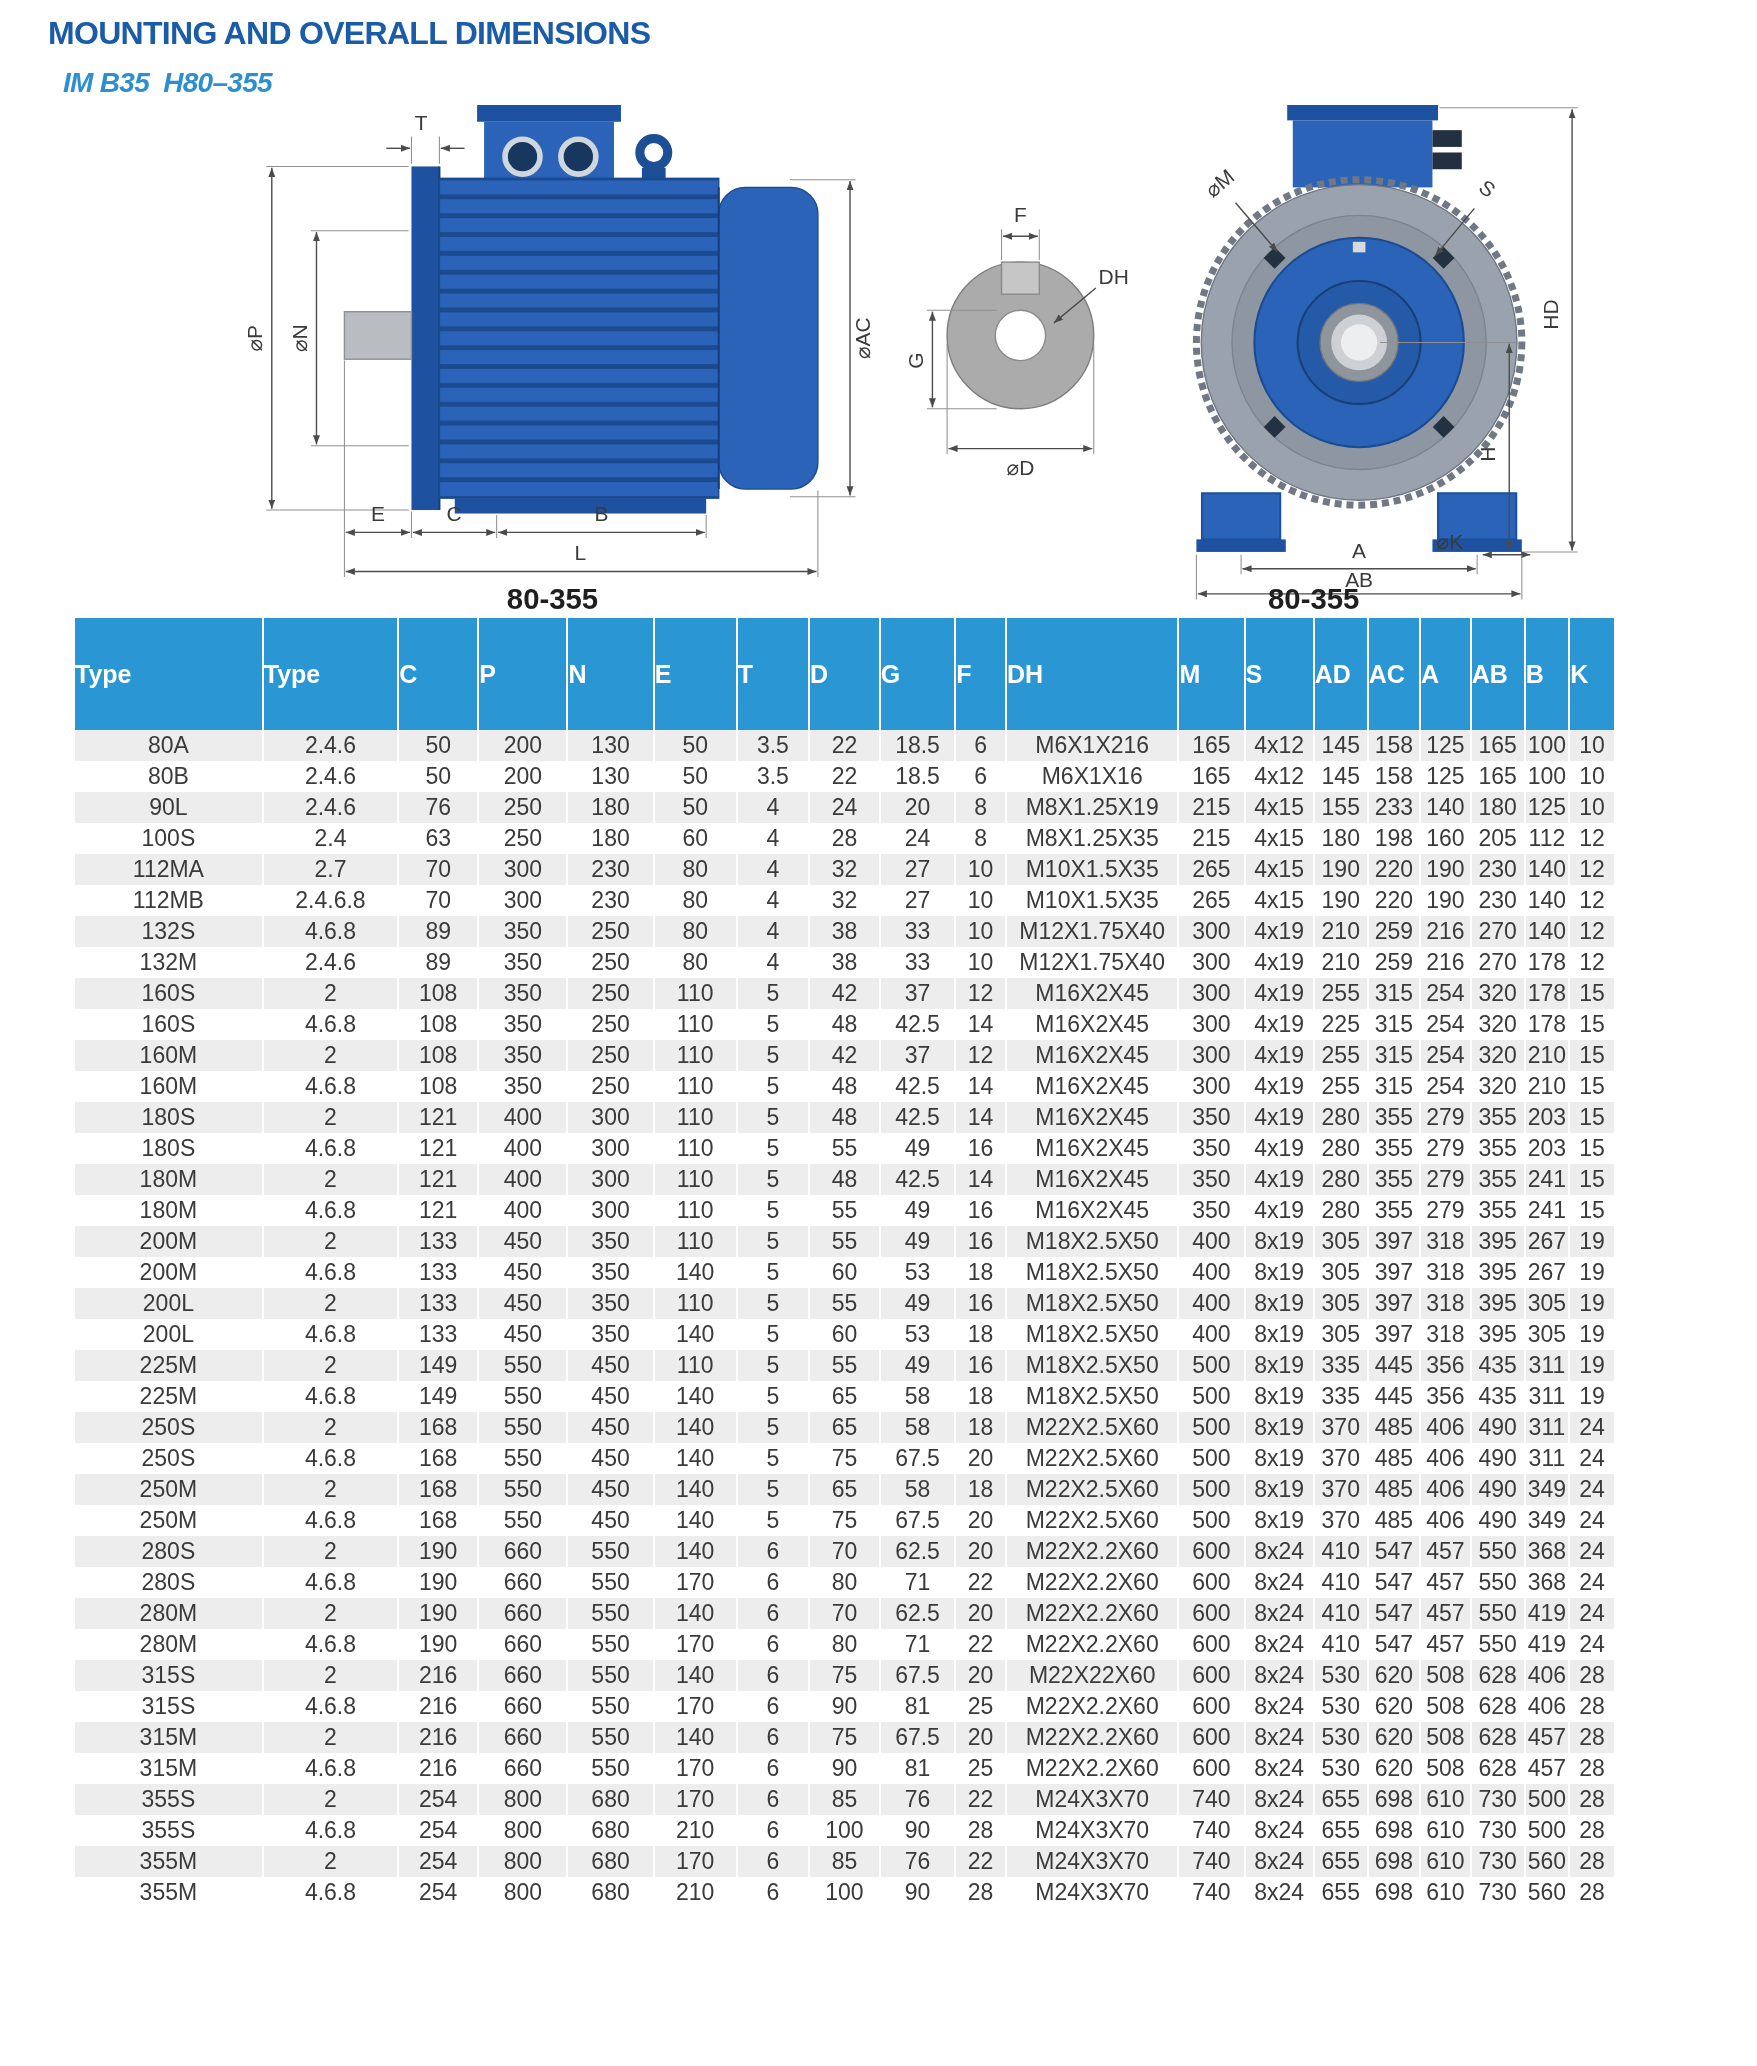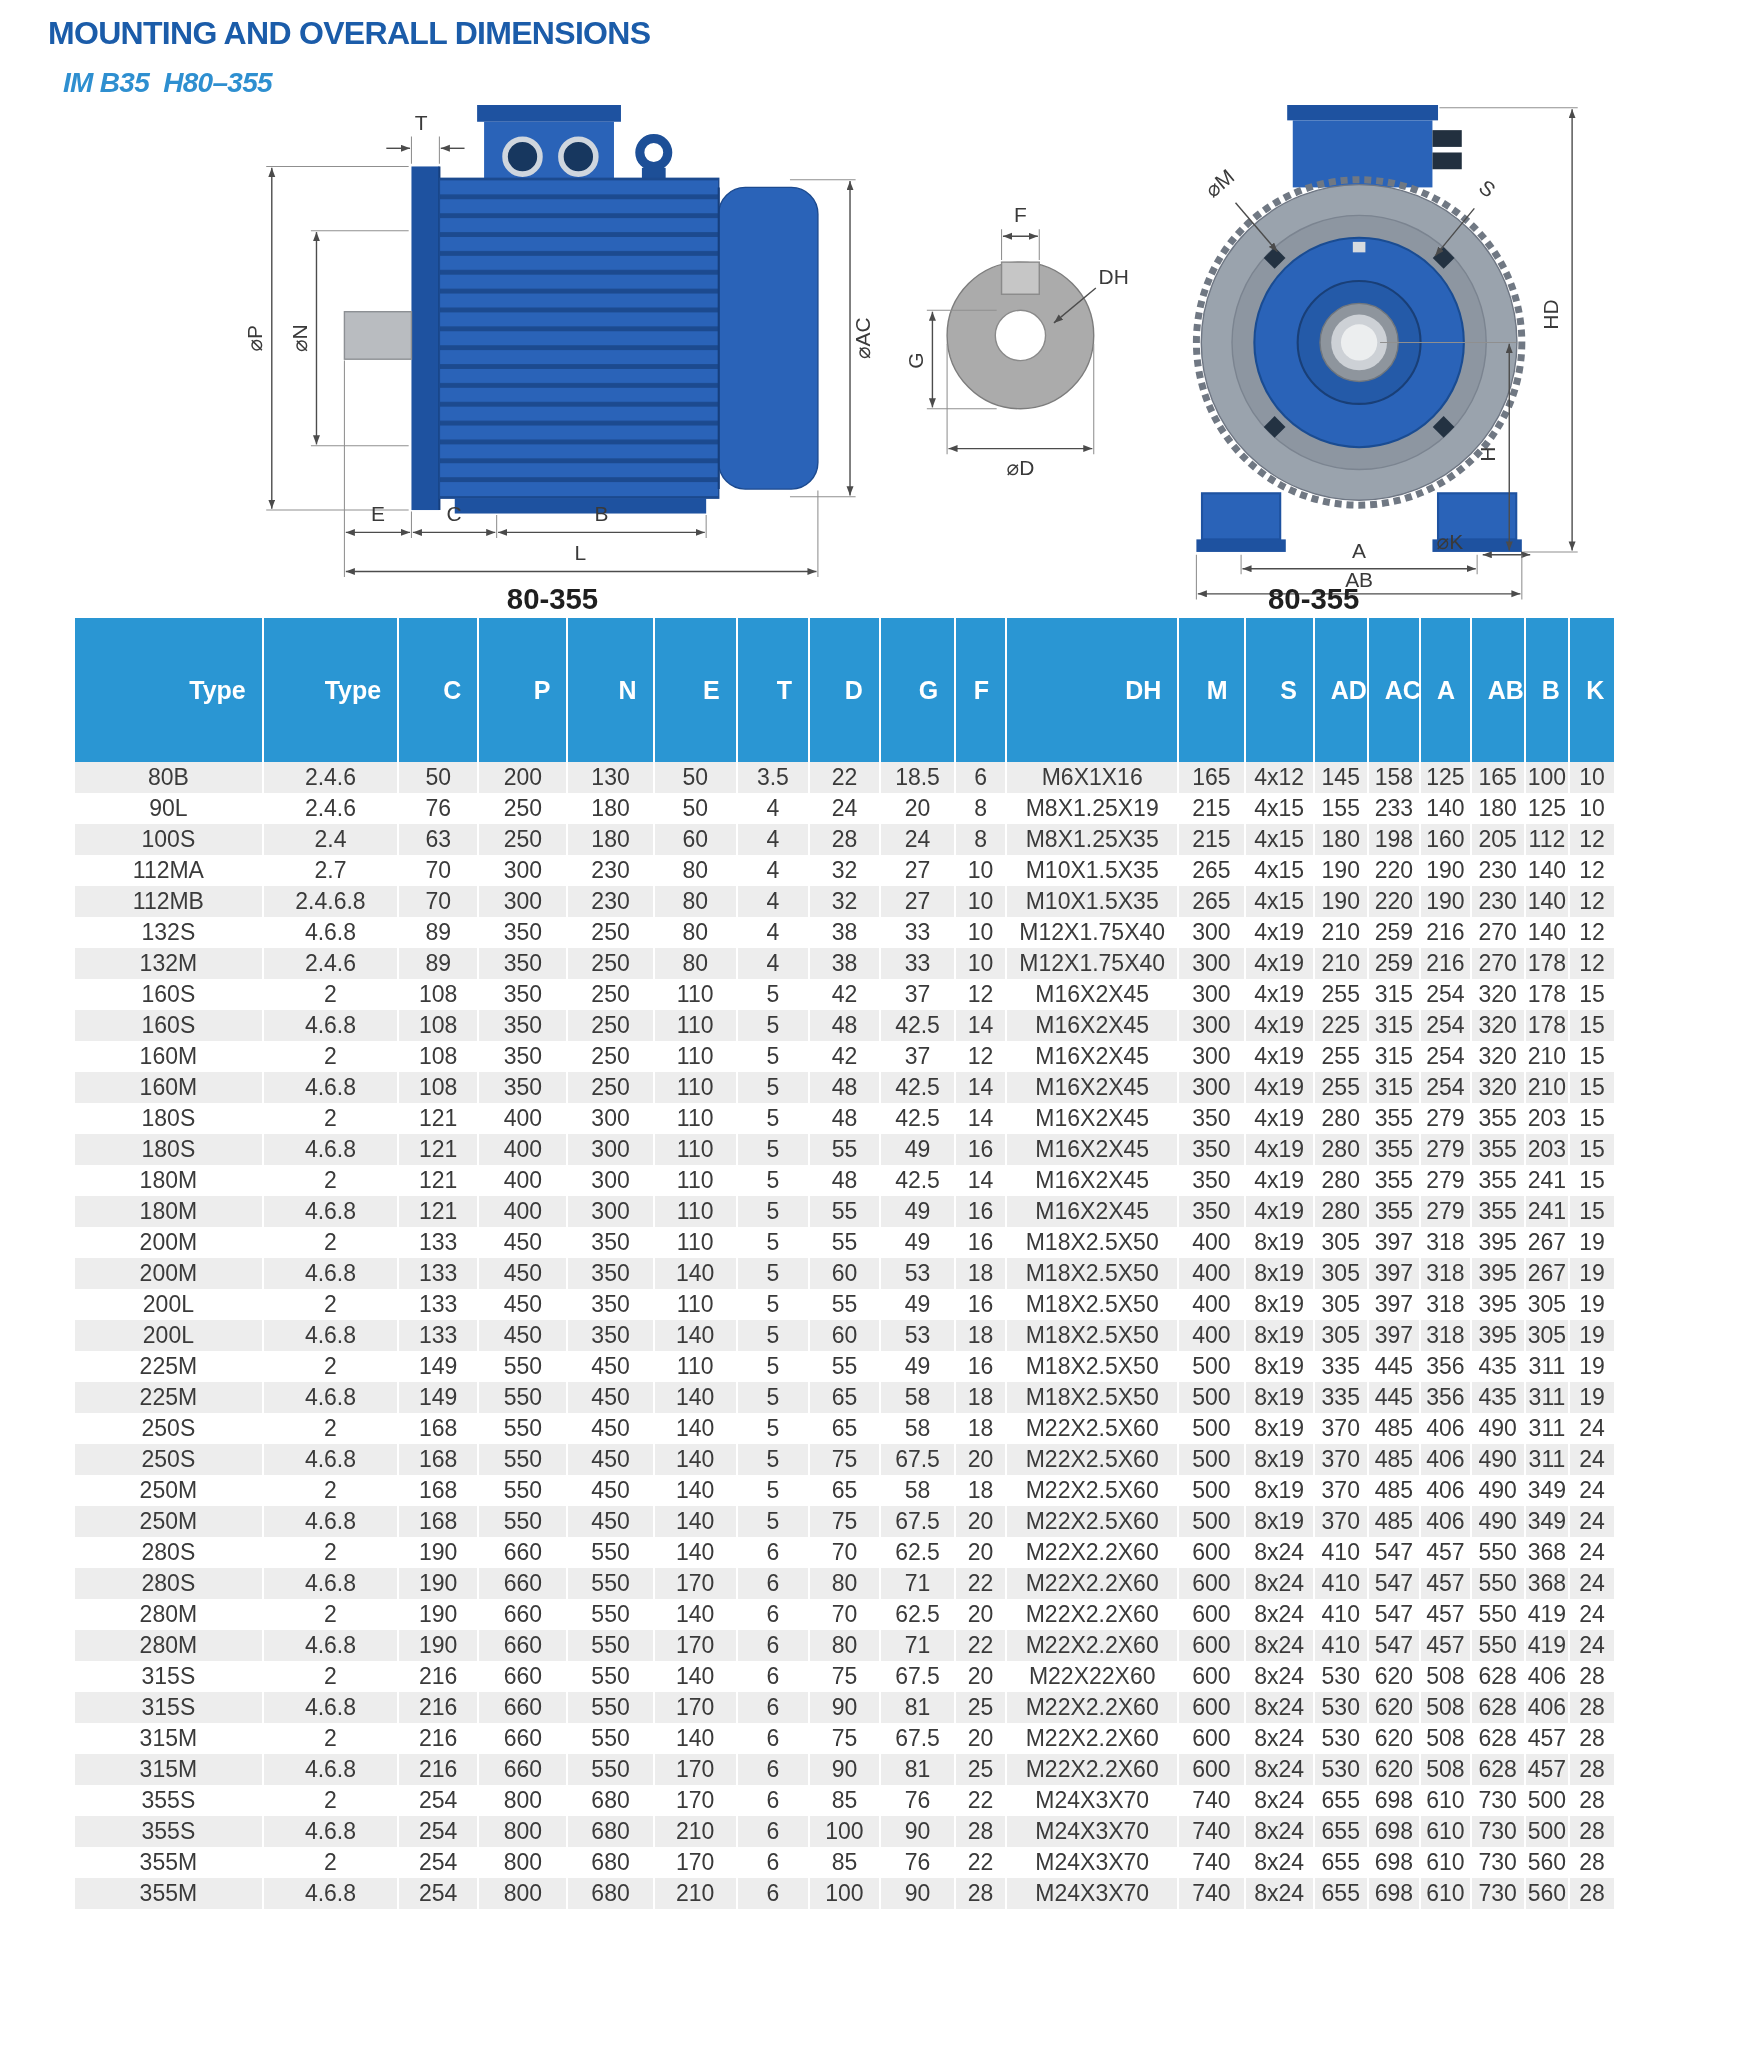--- a/index.html
+++ b/index.html
@@ -20,22 +20,22 @@
   .cap-text{font-size:42px;font-weight:bold;fill:#1f1f1f;font-family:"Liberation Sans",sans-serif;}
   .dl{stroke:#4c4c4c;stroke-width:2;marker-start:url(#arr);marker-end:url(#arr);}
   .dl1{stroke:#4c4c4c;stroke-width:2;marker-end:url(#arr);}
   .ext{stroke:#8f8f8f;stroke-width:1.5;}
   table.dim-table{
     position:absolute;left:75px;top:618px;width:1539px;
     border-collapse:collapse;table-layout:fixed;
   }
   table.dim-table thead th{
     background:var(--header-bg,#2a96d3);color:#ffffff;font-size:25px;font-weight:bold;
-    height:112px;border-right:2.1px solid #ffffff;text-align:right;vertical-align:middle;
-    padding:16px;
+    height:112px;border-right:2.1px solid #ffffff;text-align:left;vertical-align:middle;
+    padding:0;
   }
   table.dim-table thead th:last-child{border-right:none;}
   table.dim-table tbody td{
     height:31px;font-size:23px;color:#3a3a3a;text-align:center;vertical-align:middle;
     border-right:2.1px solid #ffffff;padding:0;white-space:nowrap;overflow:hidden;
   }
   table.dim-table tbody td:last-child{border-right:none;}
   table.dim-table tbody tr:nth-child(odd){background:var(--row-stripe,#ededed);}
   table.dim-table tbody tr:nth-child(even){background:#ffffff;}
 </style>
@@ -242,20 +242,41 @@
         <th>AD</th>
         <th>AC</th>
         <th>A</th>
         <th>AB</th>
         <th>B</th>
         <th>K</th>
       </tr>
   </thead>
   <tbody>
       <tr>
+        <td>80A</td>
+        <td>2.4.6</td>
+        <td>50</td>
+        <td>200</td>
+        <td>130</td>
+        <td>50</td>
+        <td>3.5</td>
+        <td>22</td>
+        <td>18.5</td>
+        <td>6</td>
+        <td>M6X1X216</td>
+        <td>165</td>
+        <td>4x12</td>
+        <td>145</td>
+        <td>158</td>
+        <td>125</td>
+        <td>165</td>
+        <td>100</td>
+        <td>10</td>
+      </tr>
+      <tr>
         <td>80B</td>
         <td>2.4.6</td>
         <td>50</td>
         <td>200</td>
         <td>130</td>
         <td>50</td>
         <td>3.5</td>
         <td>22</td>
         <td>18.5</td>
         <td>6</td>

